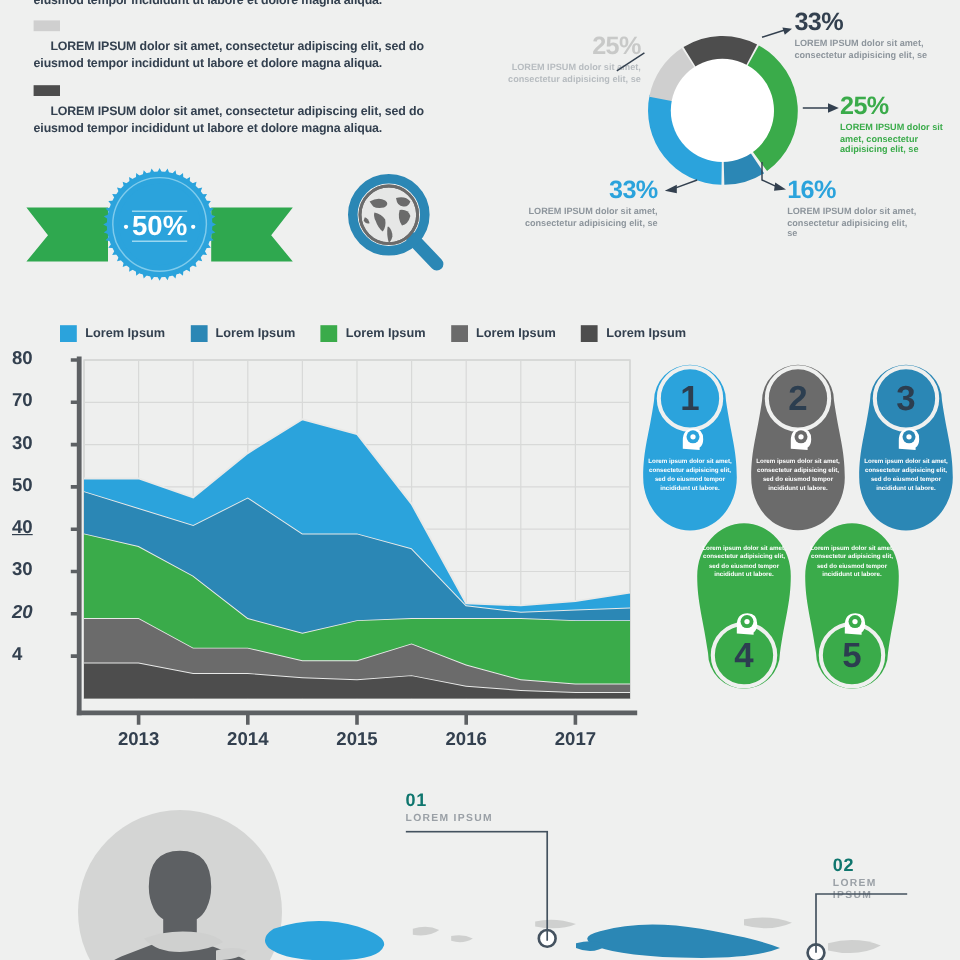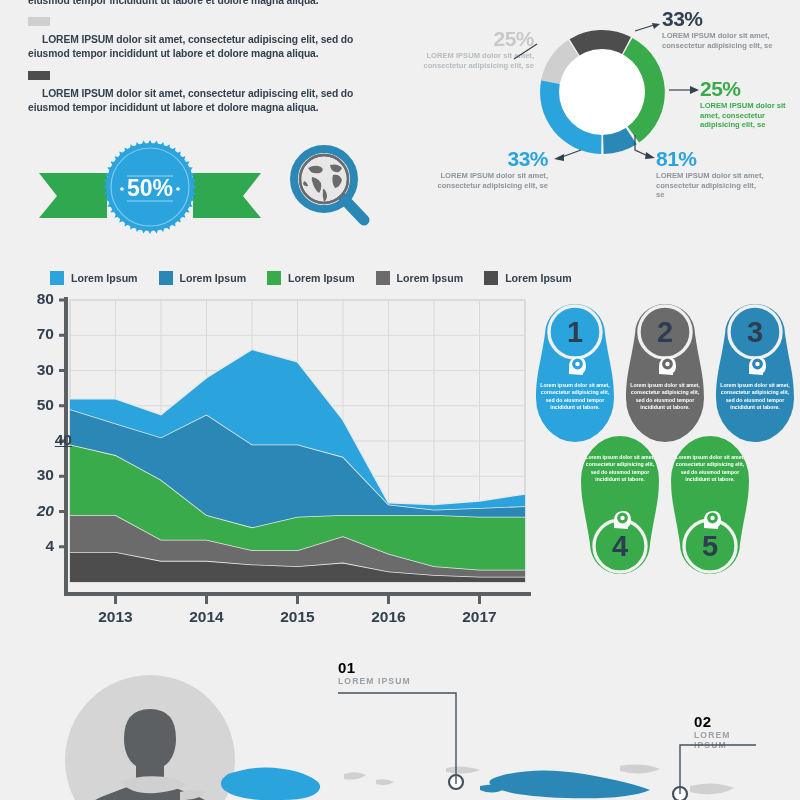--- a/index.html
+++ b/index.html
@@ -27,49 +27,49 @@
   #donut-wrap{left:528px;top:18px;width:148px;height:148px;}
   .donut-hole{
     position:absolute;left:31px;top:31px;width:86px;height:86px;
     border-radius:50%;background:#ffffff;
   }
   .donut-label{position:absolute;}
   .dl-pct{font-size:21px;font-weight:bold;line-height:21px;letter-spacing:-0.5px;}
   .dl-txt{font-size:7.6px;line-height:9.6px;color:#8d959c;font-weight:bold;margin-top:2px;}
 
   
-  #badge-wrap{left:35px;top:140px;width:230px;height:95px;}
+  #badge-wrap{left:18px;top:140px;width:230px;height:95px;}
   #magnifier{left:288px;top:143px;width:86px;height:86px;}
 
   
   #chart-legend{left:50px;top:268px;width:480px;height:20px;display:flex;align-items:center;gap:21px;}
   .lg-item{display:flex;align-items:center;gap:7px;}
   .lg-sw{width:14px;height:14px;display:block;}
   .lg-tx{font-size:10.6px;font-weight:bold;color:#33404f;white-space:nowrap;}
 
   #chart{left:20px;top:292px;width:515px;height:330px;}
   .ytick{
-    position:absolute;right:0;width:44px;text-align:right;
+    position:absolute;right:0;width:44px;text-align:left;
     font-size:15.5px;font-weight:bold;color:#33404f;
   }
   .xtick{
     position:absolute;top:298px;width:60px;text-align:center;
     font-size:15.5px;font-weight:bold;color:#33404f;
   }
 
   
   #pins{left:530px;top:296px;width:270px;height:295px;}
   .pin-txt{
     position:absolute;color:#ffffff;font-size:5.2px;line-height:7.4px;
     text-align:center;font-weight:bold;width:76px;
   }
 
   
   #avatar{left:65px;top:675px;width:170px;height:170px;}
-  .cal-num{font-size:15px;font-weight:bold;color:#000000;letter-spacing:0.5px;}
+  .cal-num{font-size:15px;font-weight:bold;color:#0f766e;letter-spacing:0.5px;}
   .cal-sub{font-size:8.6px;font-weight:bold;color:#9aa0a6;letter-spacing:1.1px;}
 </style>
 </head>
 <body>
 
 <div class="stage">
 
   <div class="abs" id="text-block">
     <div class="tb-para" style="text-indent:0;margin-bottom:10px;margin-top:-2px;">eiusmod tempor incididunt ut labore et dolore magna aliqua.</div>
     <div class="tb-row">
@@ -112,21 +112,21 @@
   <div class="abs donut-label" style="left:700px;top:78px;width:96px;">
     <div class="dl-pct" style="color:#3aab4a;">25%</div>
     <div class="dl-txt" style="color:#3aab4a;">LOREM IPSUM dolor sit amet, consectetur adipisicing elit, se</div>
   </div>
   <svg class="abs" style="left:668px;top:85px;" width="32" height="10">
     <path d="M1 5 L24 5" stroke="#33404f" stroke-width="1.2" fill="none"></path>
       <path d="M31 5 L22 1 L22 9 Z" fill="#33404f"></path>
   </svg>
 
   <div class="abs donut-label" style="left:656px;top:148px;width:110px;">
-    <div class="dl-pct" style="color:#2ba3dc;">81%</div>
+    <div class="dl-pct" style="color:#2ba3dc;">16%</div>
     <div class="dl-txt">LOREM IPSUM dolor sit amet, consectetur adipisicing elit, se</div>
   </div>
   <svg class="abs" style="left:632px;top:134px;" width="28" height="26">
     <path d="M3 1 L3 16 L16 22" stroke="#33404f" stroke-width="1.2" fill="none"></path>
       <path d="M23 24 L14 18 L13 25 Z" fill="#33404f"></path>
   </svg>
 
   <div class="abs donut-label" style="left:430px;top:148px;width:118px;text-align:right;">
     <div class="dl-pct" style="color:#2ba3dc;">33%</div>
     <div class="dl-txt">LOREM IPSUM dolor sit amet, consectetur adipisicing elit, se</div>
@@ -251,21 +251,21 @@
         <line x1="95.5" y1="302" x2="95.5" y2="312" stroke="#5d6063" stroke-width="3"></line>
         <line x1="186.5" y1="302" x2="186.5" y2="312" stroke="#5d6063" stroke-width="3"></line>
         <line x1="277.5" y1="302" x2="277.5" y2="312" stroke="#5d6063" stroke-width="3"></line>
         <line x1="368.5" y1="302" x2="368.5" y2="312" stroke="#5d6063" stroke-width="3"></line>
         <line x1="459.5" y1="302" x2="459.5" y2="312" stroke="#5d6063" stroke-width="3"></line>
       </svg>
     <div id="yticks">
         <div class="ytick" style="top: 244.75px; right: 481px;">4</div>
         <div class="ytick" style="top: 209.5px; right: 481px; font-style: italic;">20</div>
         <div class="ytick" style="top: 174.25px; right: 481px;">30</div>
-        <div class="ytick" style="top: 139px; right: 463px; text-decoration: underline;">40</div>
+        <div class="ytick" style="top: 139px; right: 481px; text-decoration: underline;">40</div>
         <div class="ytick" style="top: 103.75px; right: 481px;">50</div>
         <div class="ytick" style="top: 68.5px; right: 481px;">30</div>
         <div class="ytick" style="top: 33.25px; right: 481px;">70</div>
         <div class="ytick" style="top: -2px; right: 481px;">80</div>
       </div>
     <div id="xticks">
         <div class="xtick" style="left: 65.5px; top: 316px;">2013</div>
         <div class="xtick" style="left: 156.5px; top: 316px;">2014</div>
         <div class="xtick" style="left: 247.5px; top: 316px;">2015</div>
         <div class="xtick" style="left: 338.5px; top: 316px;">2016</div>

